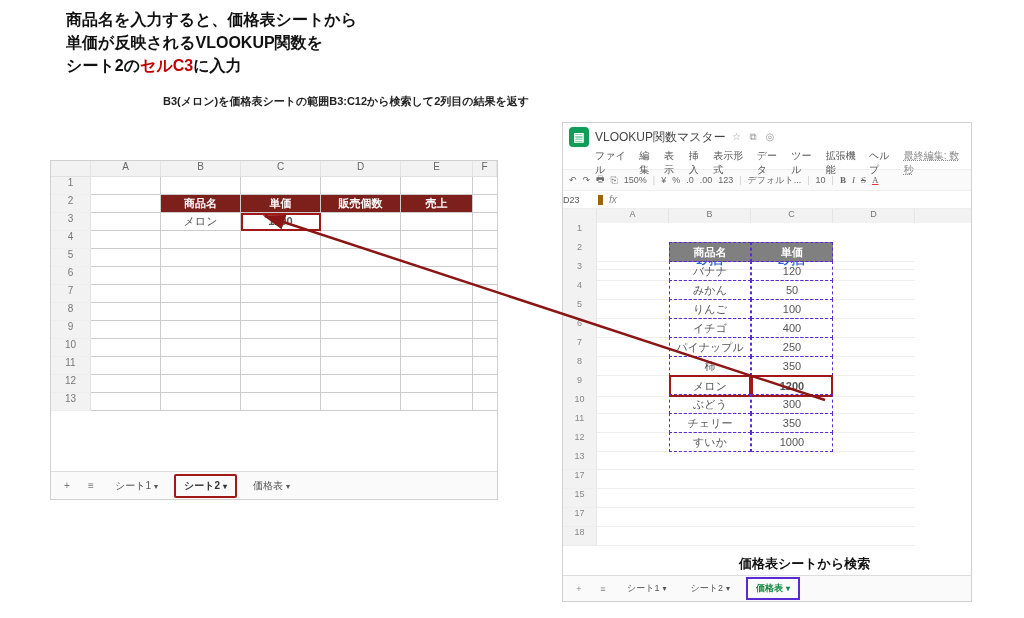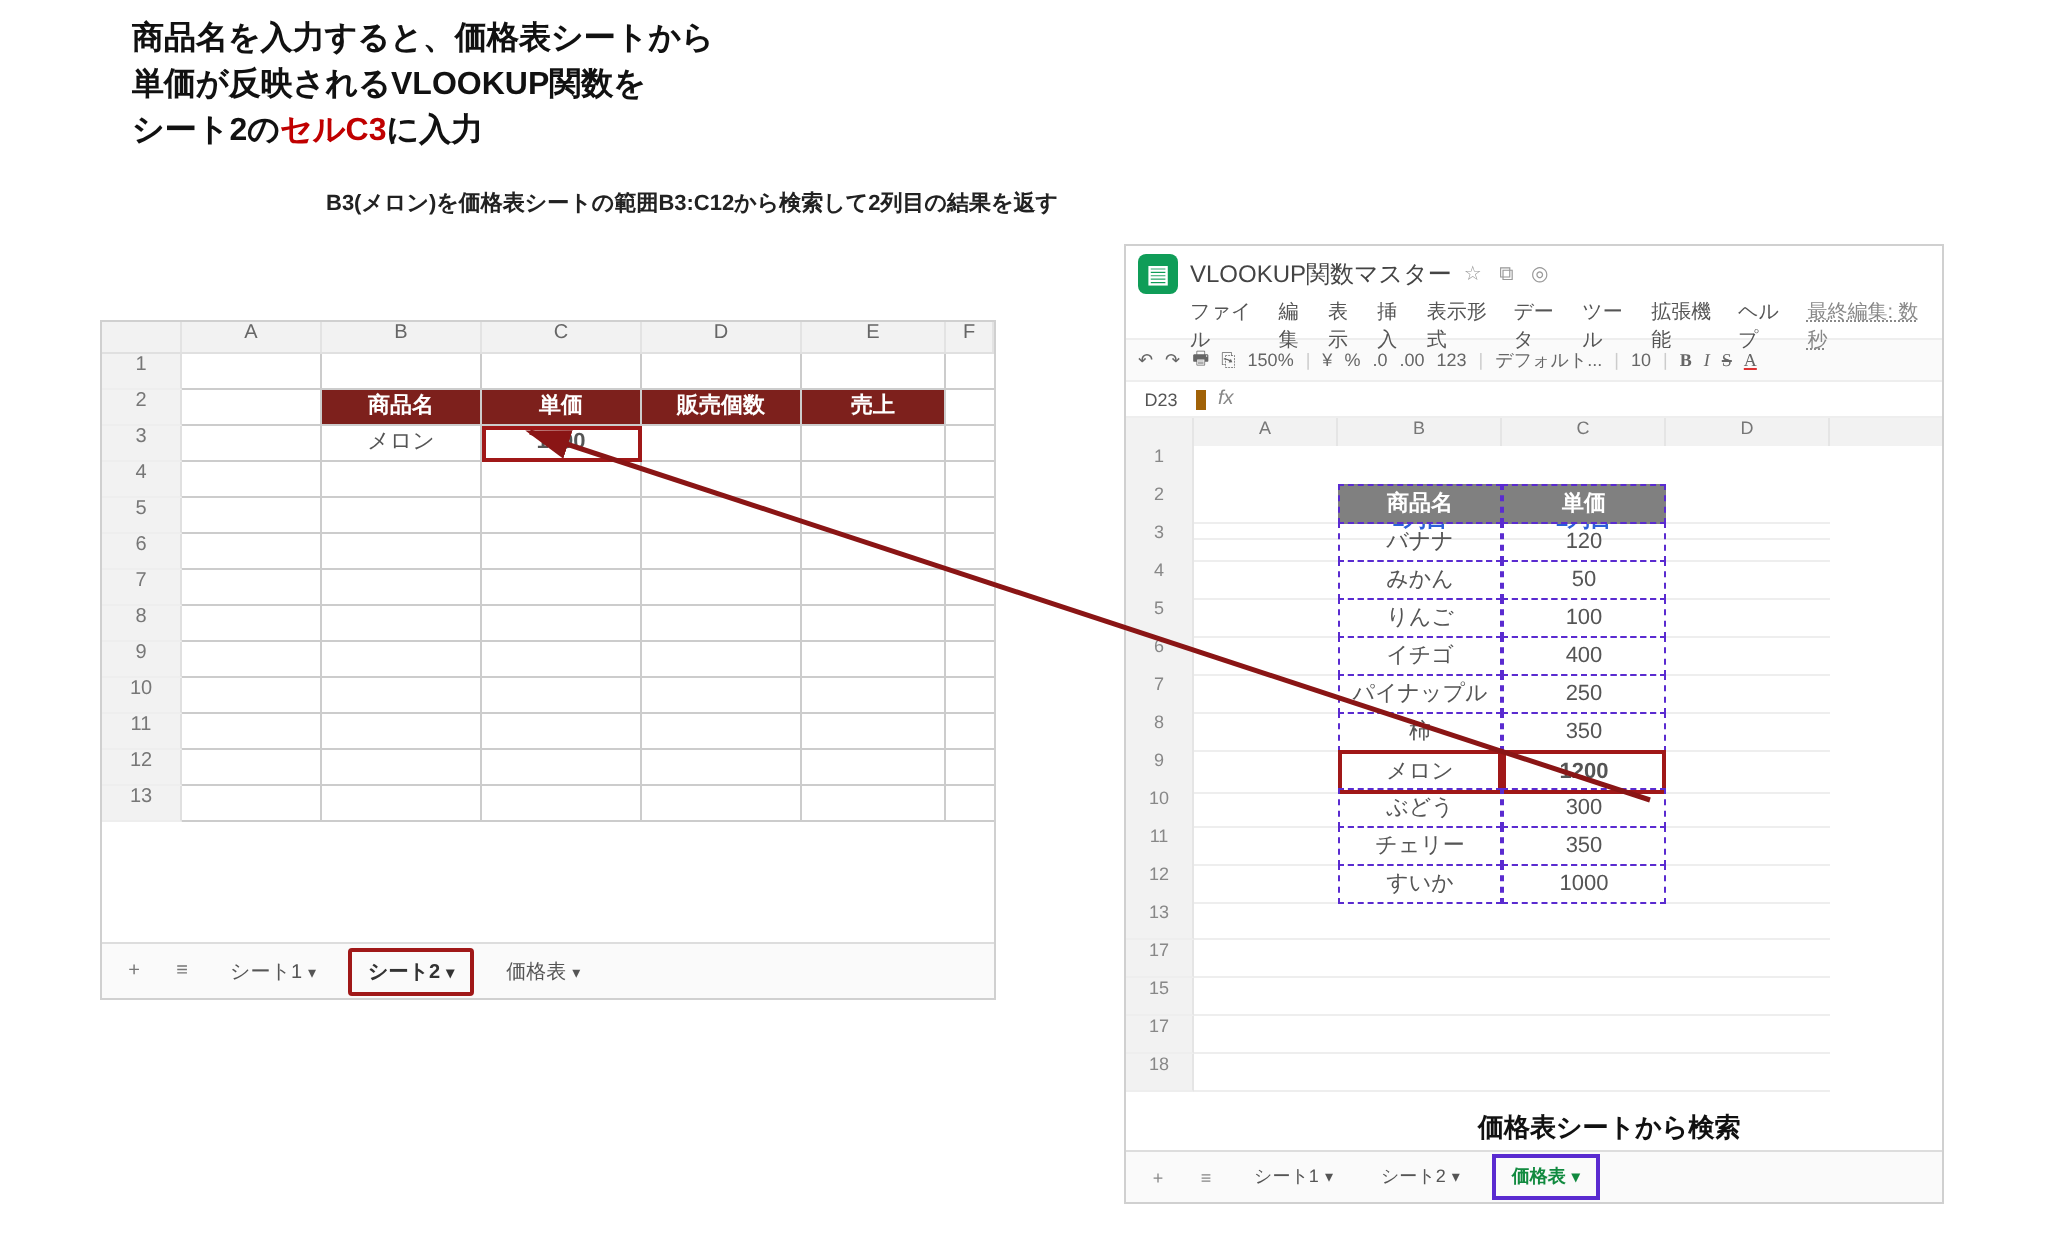--- a/index.html
+++ b/index.html
@@ -117,21 +117,21 @@
   .sheetR .docicons { color:#999; font-size:10px; letter-spacing:3px; }
   .sheetR .menus { font-size:10px; color:#555; margin-left:26px; margin-top:2px; display:flex; gap:6px; }
   .sheetR .menus span.last { margin-left:auto; color:#888; text-decoration: underline dotted;}
   .sheetR .toolbar {
     height:22px; border-top:1px solid #eee; border-bottom:1px solid #eee;
     background:#fafafa; font-size:9px; color:#666; display:flex; align-items:center; gap:6px; padding:0 6px;
   }
   .sheetR .toolbar .sep{color:#ccc;}
   .sheetR .toolbar .fmt{font-family:Georgia,serif;}
   .sheetR .fxrow { height:18px; display:flex; align-items:center; border-bottom:1px solid #eee;}
-  .sheetR .fxrow .cellref { width:40px; text-align:center; font-size:9px; border-right:5px solid #a16207;}
+  .sheetR .fxrow .cellref { width:40px; text-align:left; font-size:9px; border-right:5px solid #a16207;}
   .sheetR .fxrow .fx { font-style:italic; color:#888; padding:0 6px; }
 
   .sheetR .colhdr {
     display:grid; grid-template-columns:34px 72px 82px 82px 82px;
     height:14px; background:#f2f2f2;
   }
   .sheetR .colhdr div{ text-align:center; font-size:9px; color:#777; border-right:1px solid #e5e5e5;}
 
   .sheetR .body { }
   .sheetR .rrow {

